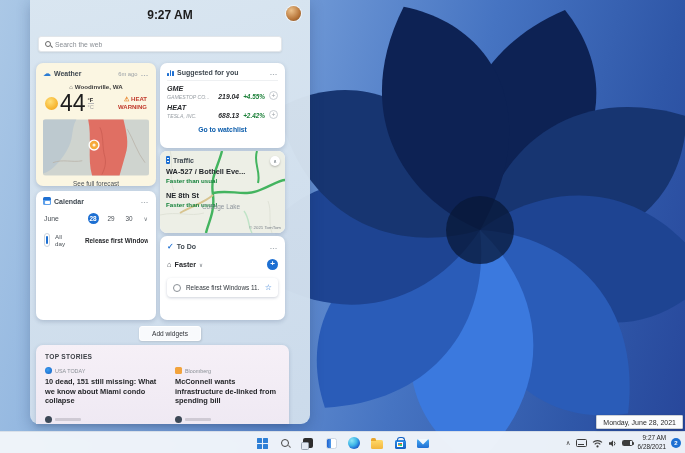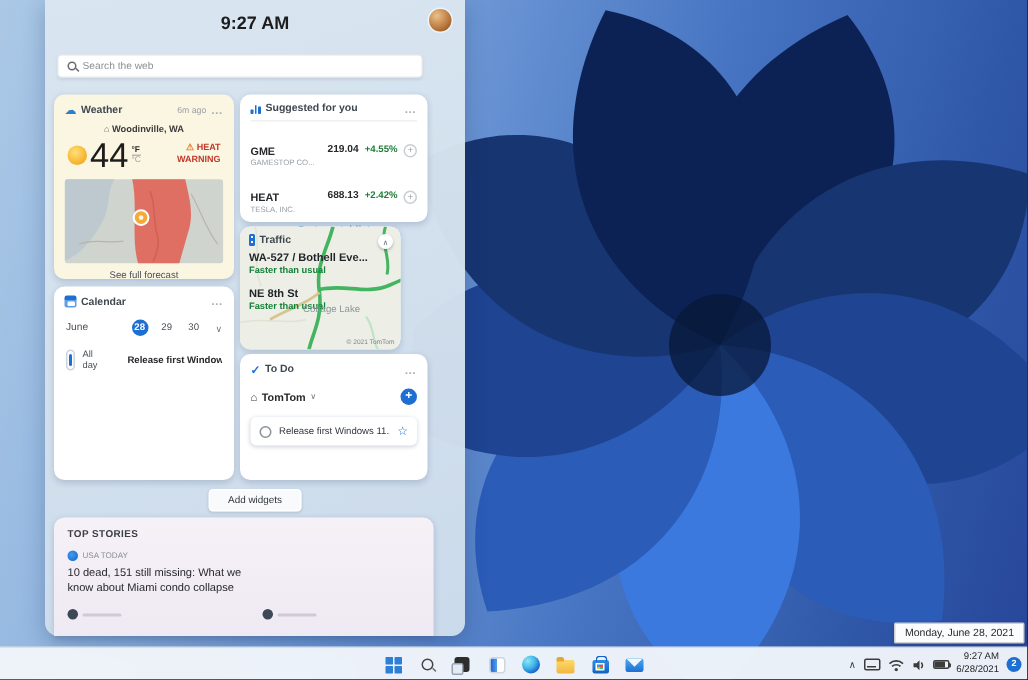--- a/index.html
+++ b/index.html
@@ -35,29 +35,29 @@
   .w-alert{margin-left:auto;text-align:right;font-size:6px;font-weight:800;color:#c0392b;line-height:1.25;width:34px;}
   .w-alert .glyph{color:#e67e22;font-size:6px;}
   .w-map{margin-top:4px;border-radius:3px;overflow:hidden;height:57px;}
   .w-foot{margin-top:4px;text-align:center;font-size:6.4px;color:#4a5056;}
   
   .sug{left:130px;top:63px;width:125px;height:85px;}
   .sug .c-head{border-bottom:1px solid #eef0f2;padding-bottom:4px;}
   .chart-ico{display:flex;align-items:flex-end;gap:.8px;height:7px;flex:none;}
   .chart-ico i{width:1.8px;background:#1d6fd2;border-radius:.5px;}
   .chart-ico i:nth-child(1){height:3.5px;}.chart-ico i:nth-child(2){height:6.5px;}.chart-ico i:nth-child(3){height:5px;}
-  .stock-row{display:flex;align-items:flex-start;margin-top:15px;}
+  .stock-row{display:flex;align-items:flex-end;margin-top:3px;font-style:italic;}
   .stock-symbol{font-size:7.2px;font-weight:800;color:#26282b;}
   .stock-name{font-size:5.2px;color:#9aa0a6;text-transform:uppercase;margin-top:1px;}
   .stock-price{font-size:6.8px;font-weight:700;color:#26282b;margin-left:auto;}
   .stock-change{font-size:6.4px;font-weight:700;color:#1a7f37;margin-left:4px;}
   .addwatch{width:9px;height:9px;border:1px solid #c9ced3;border-radius:50%;color:#9aa0a6;font-size:6.5px;line-height:7px;text-align:center;margin-left:4px;flex:none;}
   .sug-foot{margin-top:7px;text-align:center;font-size:6.8px;font-weight:700;color:#0b5cab;}
   
-  .traffic{left:130px;top:151px;width:107px;height:82px;padding:0;overflow:hidden;}
+  .traffic{left:130px;top:151px;width:125px;height:82px;padding:0;overflow:hidden;}
   .t-map{position:absolute;inset:0;}
   .t-body{position:absolute;left:6px;top:5px;}
   .t-head{display:flex;align-items:center;gap:3px;}
   .tl-ico{width:4px;height:8px;background:#1d6fd2;border-radius:1px;flex:none;background-image:radial-gradient(circle at 2px 2.2px,#fff .7px,transparent .8px),radial-gradient(circle at 2px 5.2px,#fff .7px,transparent .8px);}
   .t-route{font-size:7.4px;font-weight:800;color:#1f2328;margin-top:3px;}
   .t-status{font-size:6.2px;font-weight:600;color:#15823b;margin-top:1px;}
   .t-route.second{margin-top:7px;}
   .t-lake{position:absolute;left:42px;top:52px;font-size:6.4px;color:#8d959c;}
   .t-compass{position:absolute;right:5px;top:5px;width:10px;height:10px;border-radius:50%;background:#fff;box-shadow:0 1px 2px rgba(0,0,0,.25);font-size:5px;color:#5b6670;display:grid;place-items:center;}
   .t-attr{position:absolute;right:4px;bottom:3px;font-size:4.4px;color:#7c828a;}
@@ -92,21 +92,21 @@
   .addw{position:absolute;left:50%;transform:translateX(-50%);top:326px;background:rgba(255,255,255,.85);border:1px solid #fff;border-radius:3px;padding:3px 12px;font-size:6.6px;color:#2f3338;box-shadow:0 1px 2px rgba(0,0,0,.12);}
   
   .stories{left:6px;top:345px;width:253px;height:79px;background:linear-gradient(180deg,#f6f0f7,#efe9f3);padding:8px 9px;overflow:hidden;border-radius:7px 7px 0 0;}
   .st-head{font-size:6.6px;font-weight:800;color:#3c4046;letter-spacing:.3px;}
   .st-grid{display:grid;grid-template-columns:118px 108px;column-gap:12px;margin-top:7px;}
   .src-row{display:flex;align-items:center;gap:3px;}
   .src-icon{width:7px;height:7px;border-radius:50%;flex:none;}
   .src-icon.usat{background:radial-gradient(circle at 40% 40%,#3d9df0,#1261c4);}
   .src-icon.bbg{background:#f2a33c;border-radius:1.5px;}
   .src-name{font-size:5.4px;color:#8a9096;}
-  .headline{margin-top:3px;font-size:7.4px;font-weight:400;color:#26282b;line-height:1.3;}
+  .headline{margin-top:3px;font-size:7.4px;font-weight:700;color:#26282b;line-height:1.3;}
   .stubs{display:grid;grid-template-columns:118px 108px;column-gap:12px;margin-top:10px;}
   .stub{display:flex;align-items:center;gap:3px;}
   .stub .src-icon{background:#3c4856;}
   .stub i{width:26px;height:2.5px;background:#cfcad4;border-radius:1px;}
   
   .taskbar{position:absolute;left:0;bottom:0;width:685px;height:22px;background:rgba(241,245,250,.97);border-top:1px solid rgba(120,140,160,.18);}
   .tb-center{position:absolute;left:50%;transform:translateX(-50%);top:0;height:22px;display:flex;align-items:center;gap:6px;}
   .ico{width:17px;height:17px;display:flex;align-items:center;justify-content:center;border-radius:3px;}
   .win{width:11px;height:11px;display:grid;grid-template-columns:1fr 1fr;gap:1px;}
   .win i{background:#2e7fd6;border-radius:.5px;}
@@ -299,21 +299,21 @@
     </div>
 
     <div class="card todo">
       <div class="c-head">
         <span class="todo-check glyph">✓</span>
         <span class="c-title">To Do</span>
         <span class="c-menu pushed">…</span>
       </div>
       <div class="task-head">
         <span class="task-house glyph">⌂</span>
-        <span class="task-label">TomTom</span>
+        <span class="task-label">Faster</span>
         <span class="task-chev glyph">∨</span>
         <span class="task-add">+</span>
       </div>
       <div class="task-item">
         <span class="task-radio"></span>
         <span class="task-text">Release first Windows 11...</span>
         <span class="task-star glyph">☆</span>
       </div>
     </div>
 
@@ -321,20 +321,27 @@
 
     <div class="card stories">
       <div class="st-head">TOP STORIES</div>
       <div class="st-grid">
         <div class="article">
           <div class="src-row">
             <span class="src-icon usat"></span>
             <span class="src-name">USA TODAY</span>
           </div>
           <div class="headline">10 dead, 151 still missing: What we know about Miami condo collapse</div>
+        </div>
+        <div class="article">
+          <div class="src-row">
+            <span class="src-icon bbg"></span>
+            <span class="src-name">Bloomberg</span>
+          </div>
+          <div class="headline">McConnell wants infrastructure de-linked from spending bill</div>
         </div>
       </div>
       <div class="stubs">
         <div class="stub">
             <span class="src-icon"></span>
             <i></i>
           </div>
         <div class="stub">
             <span class="src-icon"></span>
             <i></i>

